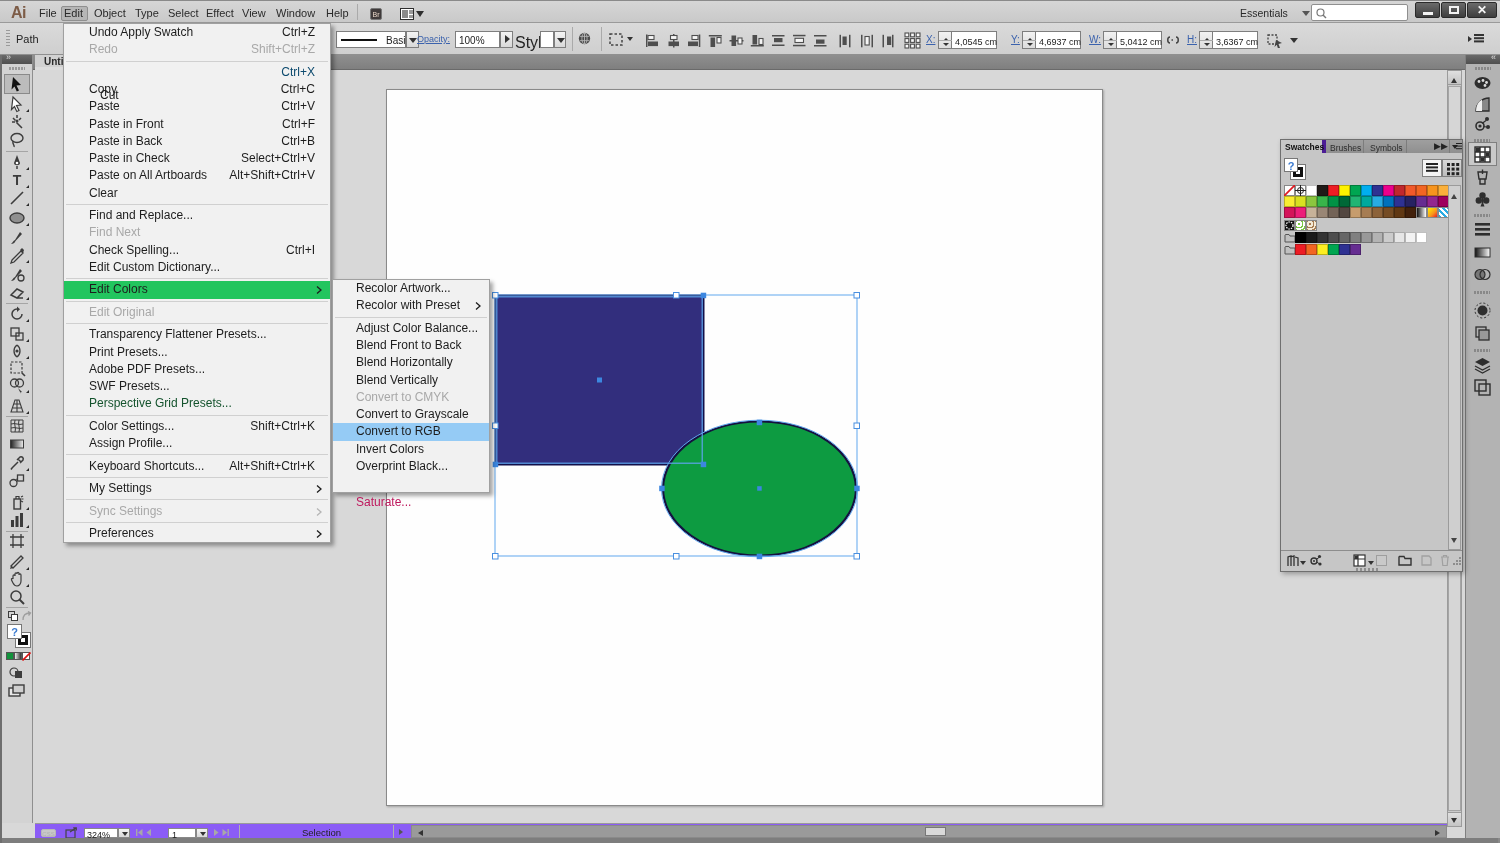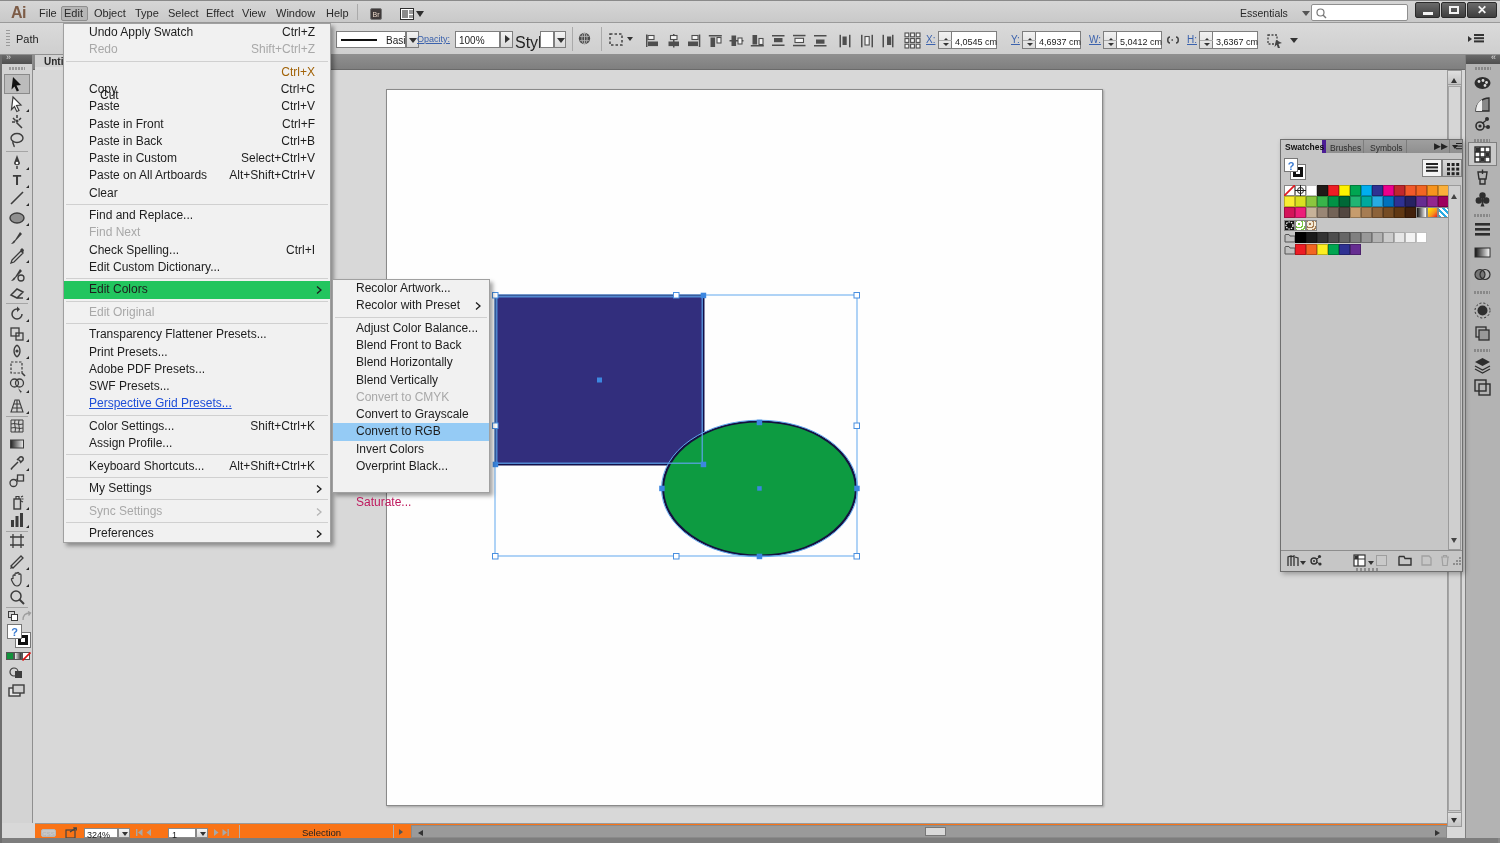--- a/index.html
+++ b/index.html
@@ -264,21 +264,21 @@
 <div class="abs" style="left:1447px;top:70px;width:15px;height:757px;background:#cbcbcb;border:1px solid #9b9b9b;">
   <div class="abs" style="left:0;top:0;width:13px;height:14px;background:linear-gradient(#e0e0e0,#c4c4c4);border-bottom:1px solid #9b9b9b;">
     <span class="abs" style="left:3px;top:4px;width:0;height:0;border:3.5px solid transparent;border-bottom:5px solid #333;"></span>
     </div>
   <div class="abs" style="left:0;top:741px;width:13px;height:14px;background:linear-gradient(#e0e0e0,#c4c4c4);border-top:1px solid #9b9b9b;">
     <span class="abs" style="left:3px;top:5px;width:0;height:0;border:3.5px solid transparent;border-top:5px solid #333;"></span>
     </div>
   <div class="abs" style="left:0;top:15px;width:13px;height:725px;background:#d6d6d6;border:1px solid #a5a5a5;"></div>
 </div>
 
-<div class="abs" style="left:35px;top:823px;width:1412px;height:15px;background:#f97316;border-top:1px solid #9a9a9a;">
+<div class="abs" style="left:35px;top:823px;width:1412px;height:15px;background:#8b5cf6;border-top:1px solid #9a9a9a;">
   <span class="abs" style="left:6px;top:5px;width:15px;height:8px;background:#c8c8c8;border:1px solid #b8b8b8;border-radius:2px;color:#afafaf;font-size:6px;text-align:center;line-height:8px;">CSS</span>
   <svg class="abs" style="left:30px;top:3px" width="13" height="12" viewBox="0 0 13 12">
       <rect x="1" y="3" width="9" height="8" fill="none" stroke="#444" stroke-width="1.2"></rect>
       <path d="M5 5 L11 1 M8.2 0.8 L11.3 0.8 L11.3 3.5" stroke="#444" stroke-width="1.2" fill="none"></path>
     </svg>
   <span class="abs" style="left:49px;top:4px;width:34px;height:10px;background:#fff;border:1px solid #888;">
       <span class="abs" style="left:2px;top:0.5px;font-size:9px;color:#222;">324%</span>
     </span>
   <span class="abs" style="left:83px;top:4px;width:12px;height:10px;background:linear-gradient(#f4f4f4,#d8d8d8);border:1px solid #888;">
     <span class="abs" style="left:2.5px;top:3px;width:0;height:0;border:3px solid transparent;border-top:4px solid #333;"></span>
@@ -733,40 +733,40 @@
     </div>
     <div style="height:17.25px;line-height:17.25px;position:relative;">
       <span style="position:absolute;left:25px;top:0;color:#a8a8a8;">Redo</span>
       <span style="position:absolute;right:15px;top:0;color:#a8a8a8;">Shift+Ctrl+Z</span>
     </div>
     <div style="height:5.25px;position:relative;">
       <span style="position:absolute;left:2px;right:2px;top:2px;height:1px;background:#d0d0d0;"></span>
     </div>
     <div style="height:17.25px;line-height:17.25px;position:relative;">
       <span style="position:absolute;left:36px;top:0;color:#1d1d1d;margin-top:23px;">Cut</span>
-      <span style="position:absolute;right:15px;top:0;color:#a16207;">Ctrl+X</span>
+      <span style="position:absolute;right:15px;top:0;color:#0c4a6e;">Ctrl+X</span>
     </div>
     <div style="height:17.25px;line-height:17.25px;position:relative;">
       <span style="position:absolute;left:25px;top:0;color:#1d1d1d;">Copy</span>
       <span style="position:absolute;right:15px;top:0;color:#1d1d1d;">Ctrl+C</span>
     </div>
     <div style="height:17.25px;line-height:17.25px;position:relative;">
       <span style="position:absolute;left:25px;top:0;color:#1d1d1d;">Paste</span>
       <span style="position:absolute;right:15px;top:0;color:#1d1d1d;">Ctrl+V</span>
     </div>
     <div style="height:17.25px;line-height:17.25px;position:relative;">
       <span style="position:absolute;left:25px;top:0;color:#1d1d1d;">Paste in Front</span>
       <span style="position:absolute;right:15px;top:0;color:#1d1d1d;">Ctrl+F</span>
     </div>
     <div style="height:17.25px;line-height:17.25px;position:relative;">
       <span style="position:absolute;left:25px;top:0;color:#1d1d1d;">Paste in Back</span>
       <span style="position:absolute;right:15px;top:0;color:#1d1d1d;">Ctrl+B</span>
     </div>
     <div style="height:17.25px;line-height:17.25px;position:relative;">
-      <span style="position:absolute;left:25px;top:0;color:#1d1d1d;">Paste in Custom</span>
+      <span style="position:absolute;left:25px;top:0;color:#1d1d1d;">Paste in Check</span>
       <span style="position:absolute;right:15px;top:0;color:#1d1d1d;">Select+Ctrl+V</span>
     </div>
     <div style="height:17.25px;line-height:17.25px;position:relative;">
       <span style="position:absolute;left:25px;top:0;color:#1d1d1d;">Paste on All Artboards</span>
       <span style="position:absolute;right:15px;top:0;color:#1d1d1d;">Alt+Shift+Ctrl+V</span>
     </div>
     <div style="height:17.25px;line-height:17.25px;position:relative;">
       <span style="position:absolute;left:25px;top:0;color:#1d1d1d;">Clear</span>
     </div>
     <div style="height:5.25px;position:relative;">
@@ -809,21 +809,21 @@
     <div style="height:17.25px;line-height:17.25px;position:relative;">
       <span style="position:absolute;left:25px;top:0;color:#1d1d1d;">Print Presets...</span>
     </div>
     <div style="height:17.25px;line-height:17.25px;position:relative;">
       <span style="position:absolute;left:25px;top:0;color:#1d1d1d;">Adobe PDF Presets...</span>
     </div>
     <div style="height:17.25px;line-height:17.25px;position:relative;">
       <span style="position:absolute;left:25px;top:0;color:#1d1d1d;">SWF Presets...</span>
     </div>
     <div style="height:17.25px;line-height:17.25px;position:relative;">
-      <span style="position:absolute;left:25px;top:0;color:#1d4ed8;text-decoration:underline;">Perspective Grid Presets...</span>
+      <span style="position:absolute;left:25px;top:0;color:#14532d;">Perspective Grid Presets...</span>
     </div>
     <div style="height:5.25px;position:relative;">
       <span style="position:absolute;left:2px;right:2px;top:2px;height:1px;background:#d0d0d0;"></span>
     </div>
     <div style="height:17.25px;line-height:17.25px;position:relative;">
       <span style="position:absolute;left:25px;top:0;color:#1d1d1d;">Color Settings...</span>
       <span style="position:absolute;right:15px;top:0;color:#1d1d1d;">Shift+Ctrl+K</span>
     </div>
     <div style="height:17.25px;line-height:17.25px;position:relative;">
       <span style="position:absolute;left:25px;top:0;color:#1d1d1d;">Assign Profile...</span>

